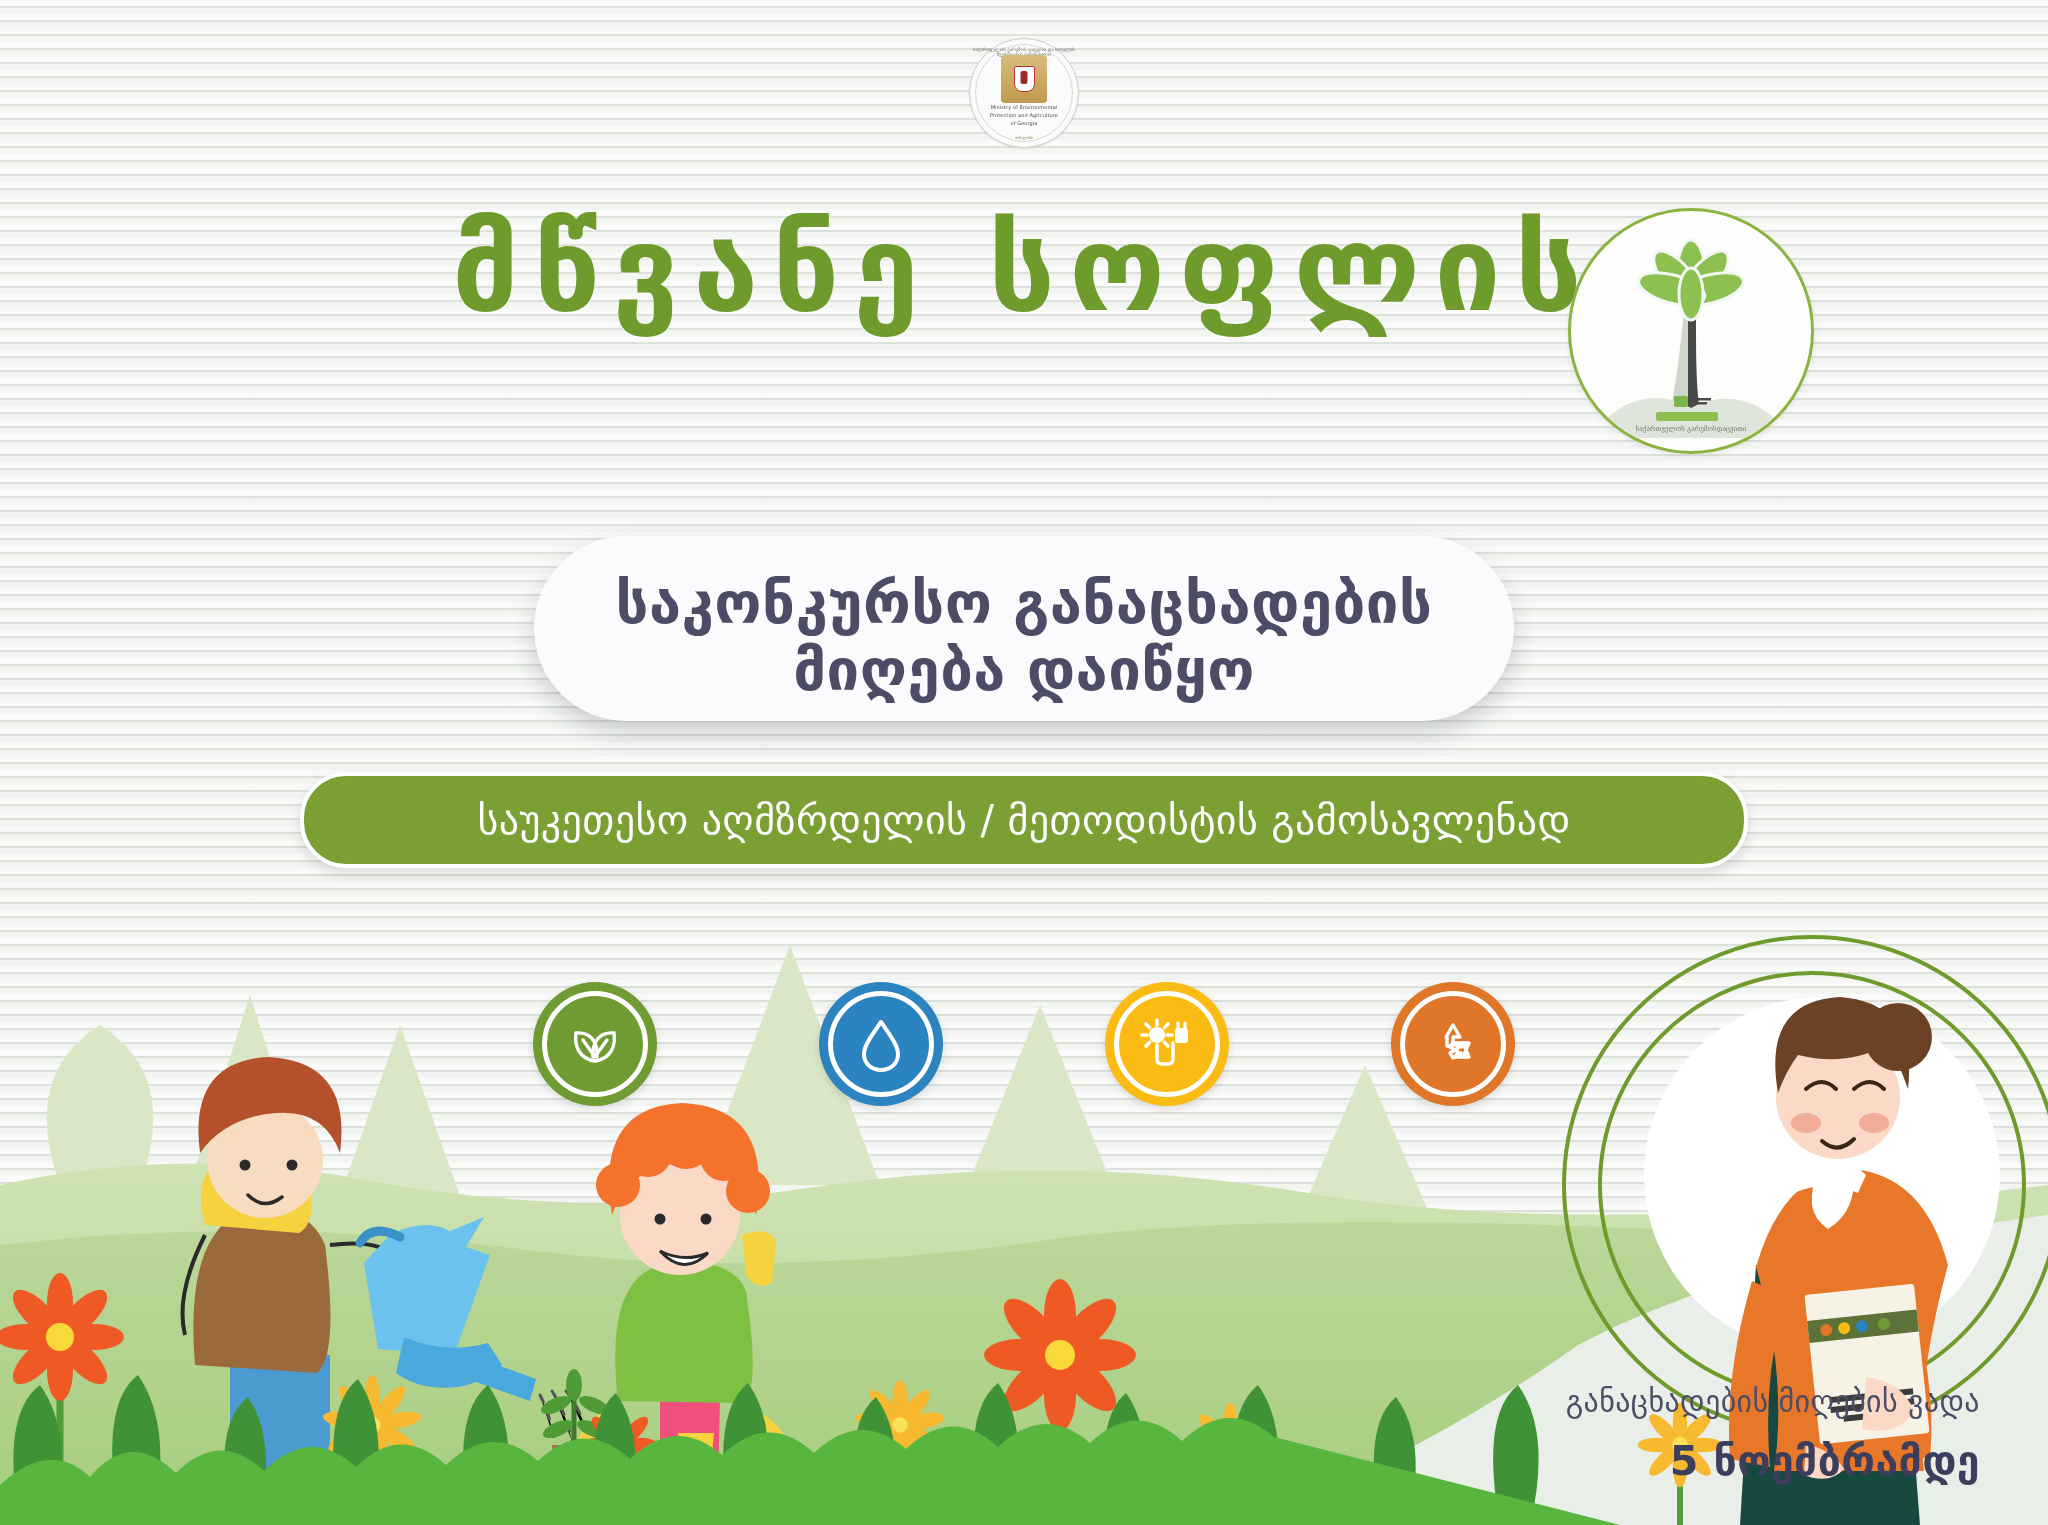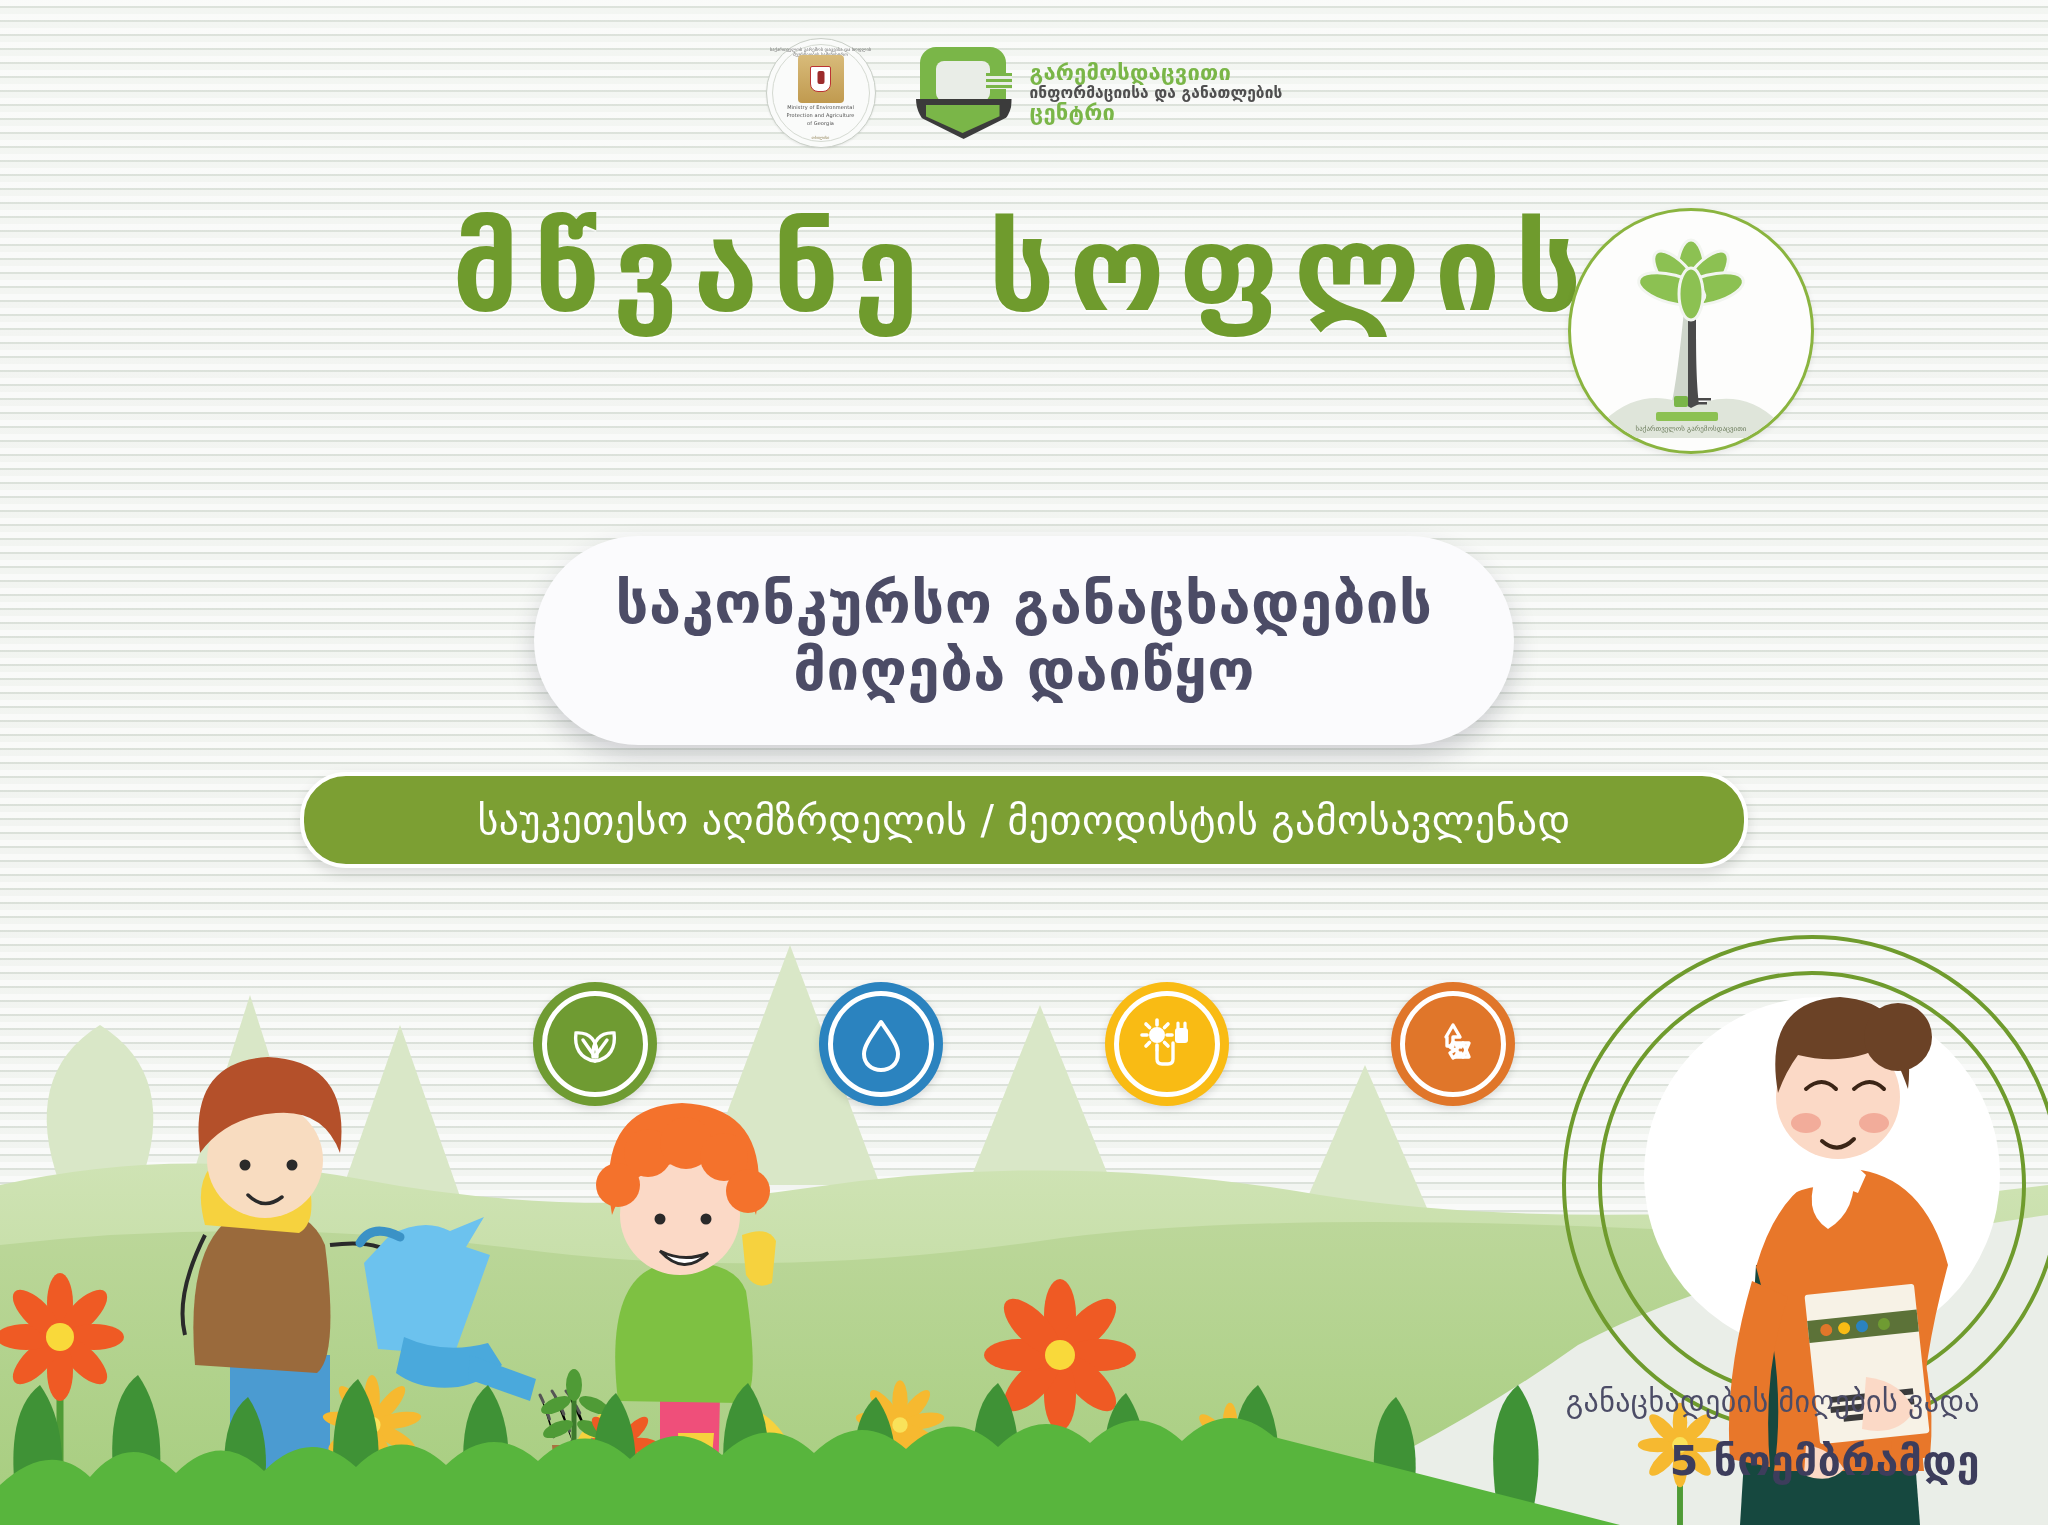--- a/index.html
+++ b/index.html
@@ -55,21 +55,21 @@
   .title{font-size:118px;font-weight:700;color:#6f9b2d;letter-spacing:14px;line-height:1;
          text-shadow:0 2px 0 rgba(255,255,255,.6);}
   .subtitle{margin-top:14px;font-size:44px;color:#4e7024;letter-spacing:1px;}
 
   .badge{position:absolute;top:208px;left:1568px;width:240px;height:240px;border-radius:50%;
          background:#fdfdfc;border:3px solid #8ab43f;display:flex;align-items:center;justify-content:center;
          box-shadow:0 2px 6px rgba(0,0,0,.08);overflow:hidden;z-index:31;}
 
   
   .pill{position:absolute;top:536px;left:50%;transform:translateX(-50%);
-        width:900px;padding:34px 40px 40px;background:#fbfbfd;border-radius:110px;
+        width:900px;padding:34px 40px 16px;background:#fbfbfd;border-radius:110px;
         box-shadow:0 12px 26px rgba(40,40,60,.20);text-align:center;z-index:30;}
   .pill-line{font-size:58px;font-weight:700;color:#4c4c66;line-height:1.16;letter-spacing:.5px;}
 
   
   .banner{position:absolute;top:772px;left:50%;transform:translateX(-50%);
         width:1440px;height:88px;background:#7c9f33;border:4px solid #fff;border-radius:46px;
         display:flex;align-items:center;justify-content:center;box-shadow:0 6px 14px rgba(0,0,0,.12);z-index:30;}
   .banner-text{color:#fff;font-size:40px;letter-spacing:.4px;}
 
   
@@ -97,34 +97,20 @@
       <div class="seal-arc">საქართველოს გარემოს დაცვისა და სოფლის მეურნეობის სამინისტრო</div>
       <div class="crest">
         <div class="shield"></div>
       </div>
       <div class="seal-txt">Ministry of Environmental</div>
       <div class="seal-txt">Protection and Agriculture</div>
       <div class="seal-txt">of Georgia</div>
       <div class="seal-foot">თბილისი</div>
     </div>
 
-    <div class="cielogo">
-      <div class="mark">
-        <div class="blk"></div>
-          <div class="hole"></div>
-          <div class="bars"></div>
-        <div class="book"></div>
-          <div class="book2"></div>
-      </div>
-      <div class="txt">
-        <div class="t1">გარემოსდაცვითი</div>
-        <div class="t2">ინფორმაციისა და განათლების</div>
-        <div class="t3">ცენტრი</div>
-      </div>
-    </div>
   </div>
 
   <div class="title-wrap">
     <div class="title">მწვანე სოფლის</div>
   </div>
 
   <div class="badge">
     <svg width="230" height="230" viewBox="0 0 230 230">
       <path d="M112 96 C110 140 108 170 104 196 L124 196 C120 168 120 138 120 96 Z" fill="#4a4a4a"></path>
       <path d="M108 94 C104 136 100 168 94 196 L112 196 C112 166 112 134 112 94 Z" fill="#cfd6cb"></path>

